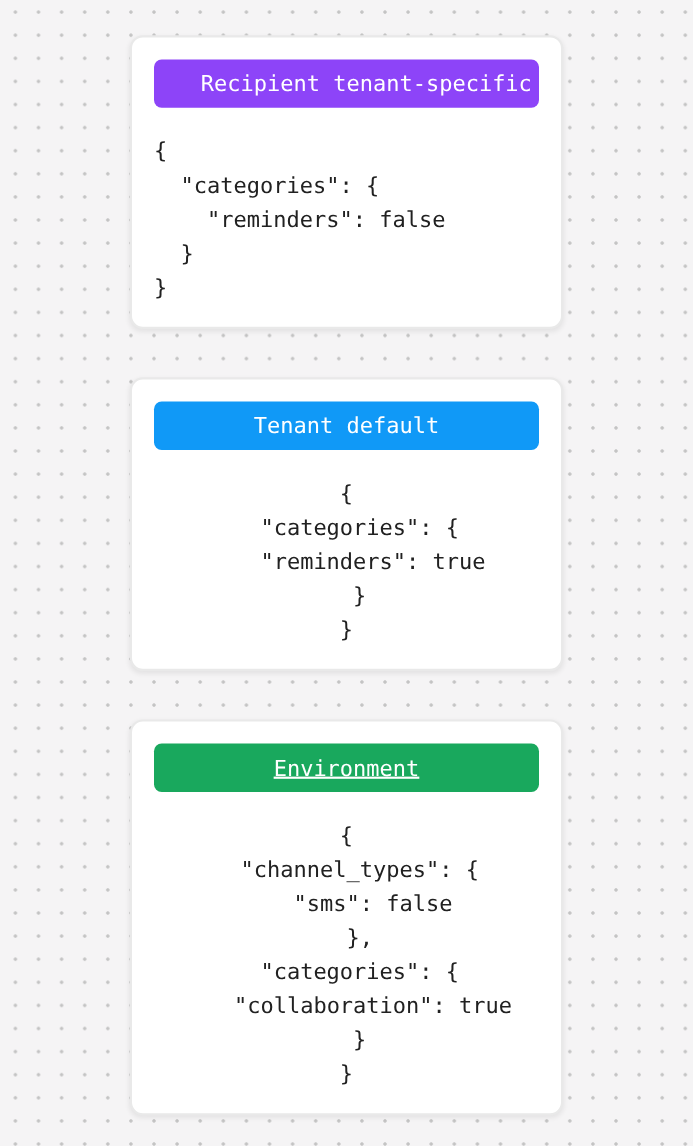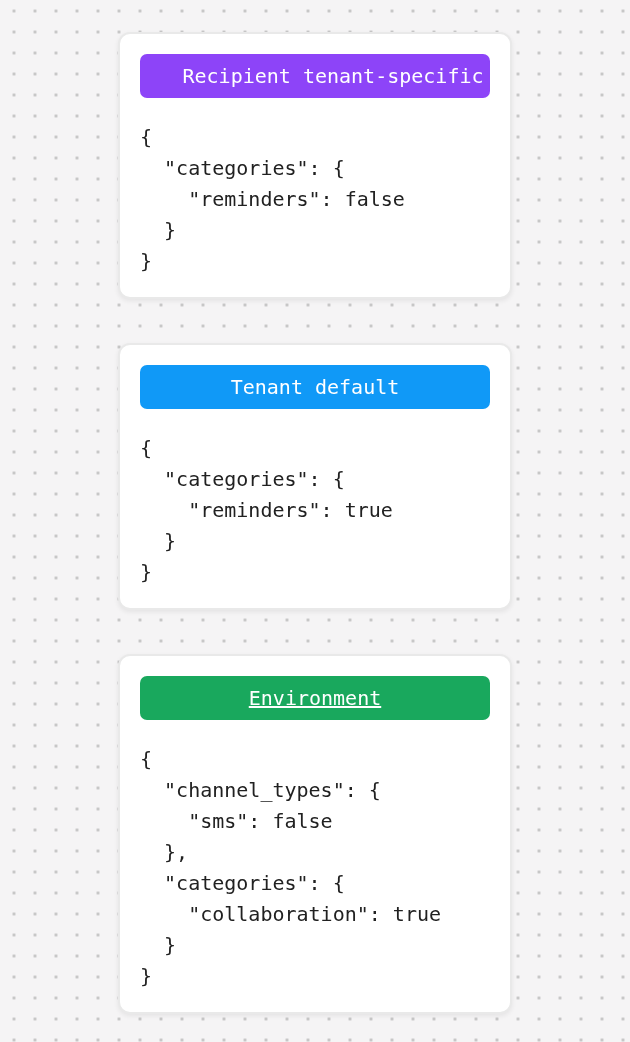--- a/index.html
+++ b/index.html
@@ -32,20 +32,21 @@
     background: #ffffff;
     border: 2px solid #e9e9e9;
     border-radius: 12px;
     box-shadow: 0 2px 5px rgba(0,0,0,0.07);
     padding: 20px;
     flex-shrink: 0;
   }
 
   .card + .card {
     margin-top: 44px;
+    text-align: center;
   }
 
   .badge {
     height: 44px;
     border-radius: 7px;
     display: flex;
     align-items: center;
     justify-content: center;
     color: #ffffff;
     font-size: 20px;

